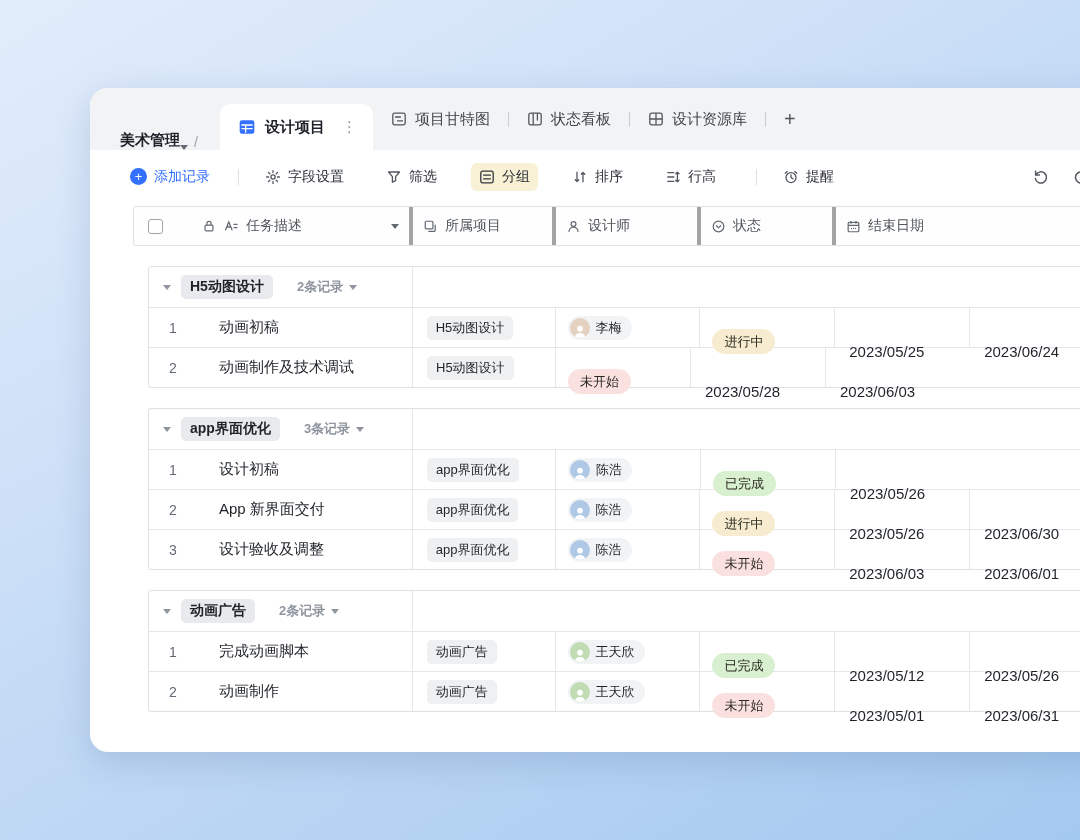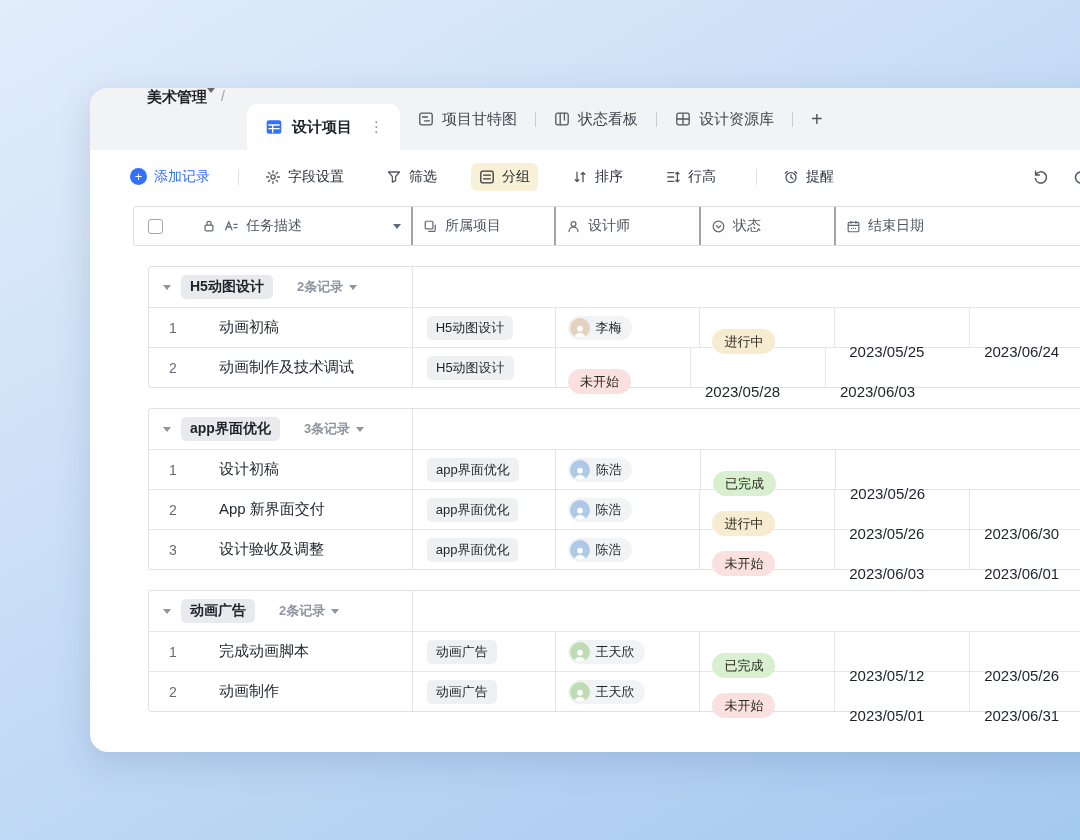--- a/index.html
+++ b/index.html
@@ -10,21 +10,21 @@
     position: relative;
     color:#1f2329;
   }
   .card {
     position:absolute; left:90px; top:88px; width:1062px; height:664px;
     background:#fff; border-radius:18px; overflow:hidden;
     box-shadow:0 10px 34px rgba(50,80,130,.18);
   }
   
   .tabbar { height:62px; background:#f2f3f5; display:flex; align-items:stretch; }
-  .crumbs { display:flex; align-items:flex-start; padding-left:57px; }
+  .crumbs { display:flex; align-items:flex-end; padding-left:30px; }
   .crumb-title { font-size:15px; font-weight:700; color:#1f2329; }
   .caret-down { width:0;height:0;border-left:4.5px solid transparent;border-right:4.5px solid transparent;border-top:5px solid #646a73; display:inline-block; }
   .crumb-sep { color:#9ca2ab; font-size:14px; margin-left:6px; }
   .tabs { display:flex; align-items:flex-end; margin-left:22px; }
   .tab-active {
     background:#fff; border-radius:10px 10px 0 0; height:46px;
     display:flex; align-items:center; gap:9px; padding:0 16px 0 18px; min-width:152px;
   }
   .tab-active .label { font-size:15px; font-weight:700; color:#1f2329; }
   .dots { color:#8f959e; font-size:15px; letter-spacing:0; margin-left:8px; }
@@ -35,21 +35,21 @@
   
   .toolbar { height:53px; background:#fff; display:flex; align-items:center; padding:0 0 0 40px; position:relative; }
   .tb-item { display:flex; align-items:center; gap:7px; font-size:14px; color:#2b2f36; margin-right:26px; padding:5px 8px; border-radius:6px; cursor:pointer; }
   .tb-add { color:#3370ff; font-weight:400; margin-right:14px; padding-left:0; }
   .tb-divider { width:1px; height:16px; background:#dee0e3; margin:0 18px 0 6px; }
   .plus-circle { width:17px; height:17px; border-radius:50%; display:inline-flex; align-items:center; justify-content:center; color:#fff; font-size:13px; line-height:1; }
   .toolbar-right { position:absolute; left:942px; top:0; height:53px; display:flex; align-items:center; gap:22px; }
   
   .grid { padding:3px 0 0 43px; }
   .thead { display:flex; width:977px; border:1px solid #dee0e3; border-radius:3px; height:40px; background:#fefefe; color:#51565d; }
-  .hc { display:flex; align-items:center; gap:7px; padding:0 10px; border-right:2px solid #a3a3a3; font-size:14px; }
+  .hc { display:flex; align-items:center; gap:7px; padding:0 10px; border-right:4px solid #a3a3a3; font-size:14px; }
   .hc:last-child { border-right:none; }
   .c1h { width:279px; padding-left:14px; }
   .c2w { width:143px; } .c3w { width:145px; } .c4w { width:135px; } .c5w { width:135px; } .c6w { width:139px; }
   .checkbox { width:15px; height:15px; border:1.5px solid #9ea4ac; border-radius:3px; background:#fff; margin-right:32px; flex:none; }
   .spacer { flex:1; }
   
   .group { margin:20px 0 0 15px; width:962px; border:1px solid #dee0e3; border-radius:3px; background:#fff; }
   .ghead { display:flex; align-items:center; height:40px; }
   .ghead-left { width:264px; display:flex; align-items:center; padding-left:14px; gap:10px; border-right:1px solid #e4e6e9; height:100%; }
   .tri { width:0;height:0;border-left:4.5px solid transparent;border-right:4.5px solid transparent;border-top:5.5px solid #8f959e; }

